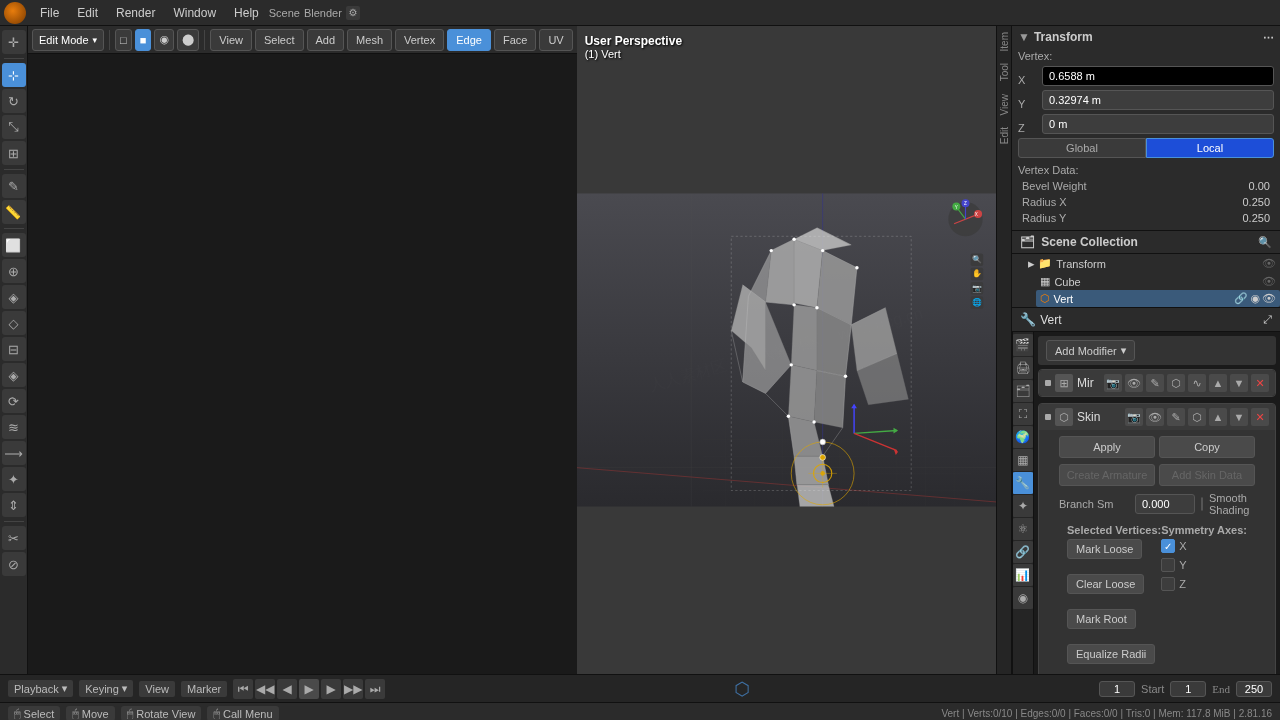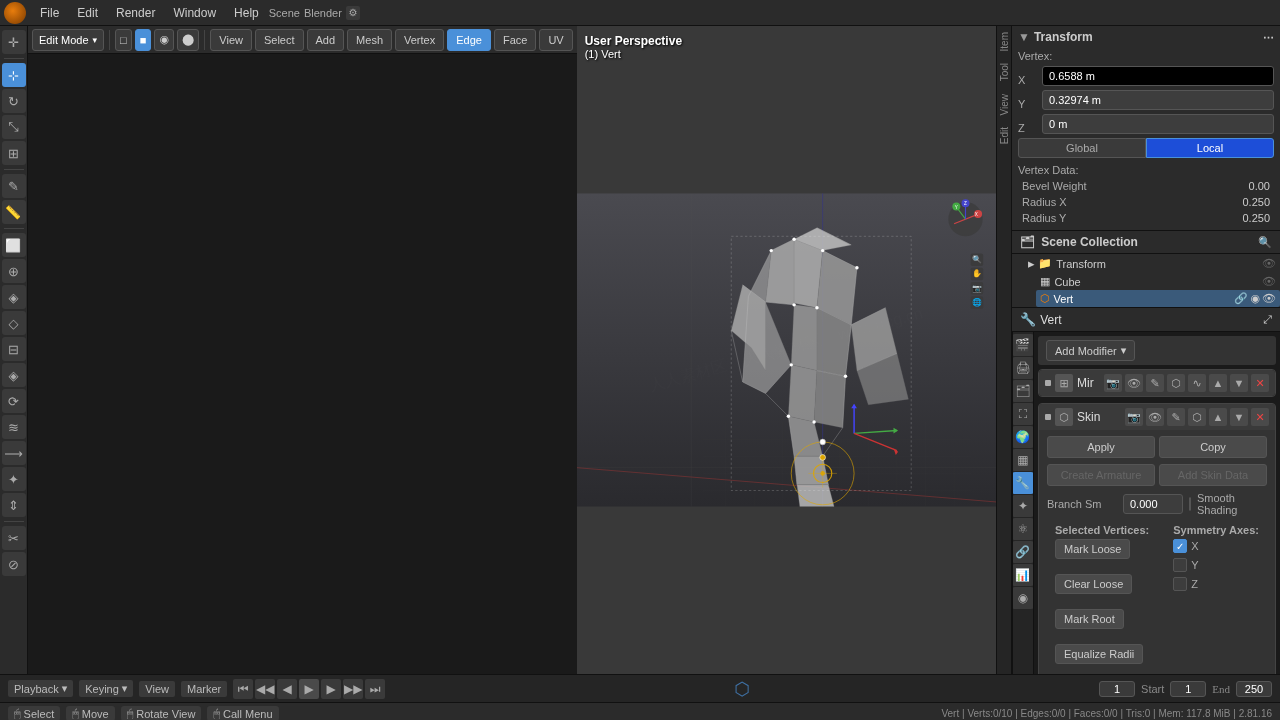--- a/index.html
+++ b/index.html
@@ -261,21 +261,21 @@
       background: #4a4a4a;
       border-radius: 2px;
       display: flex; align-items: center; justify-content: center;
       cursor: pointer;
       font-size: 11px;
       color: #aaa;
     }
     .mod-btn.del { color: #e44; }
 
     .modifier-body {
-      padding: 6px 8px;
+      padding: 6px 20px;
     }
 
     .mod-action-btns {
       display: flex;
       gap: 4px;
       margin-bottom: 6px;
     }
     .mod-action-btn {
       flex: 1;
       padding: 4px;

